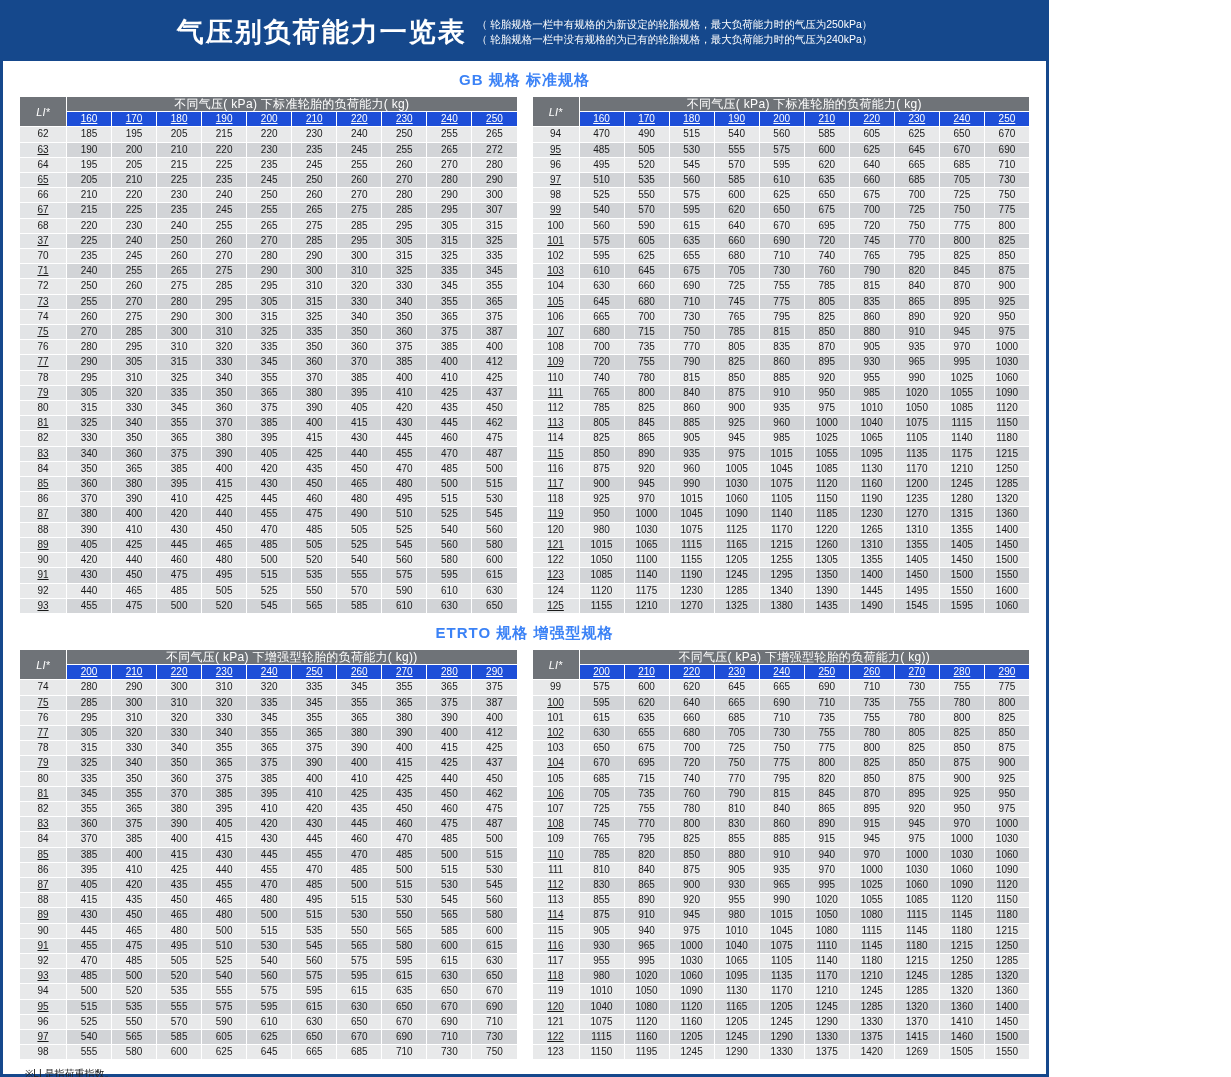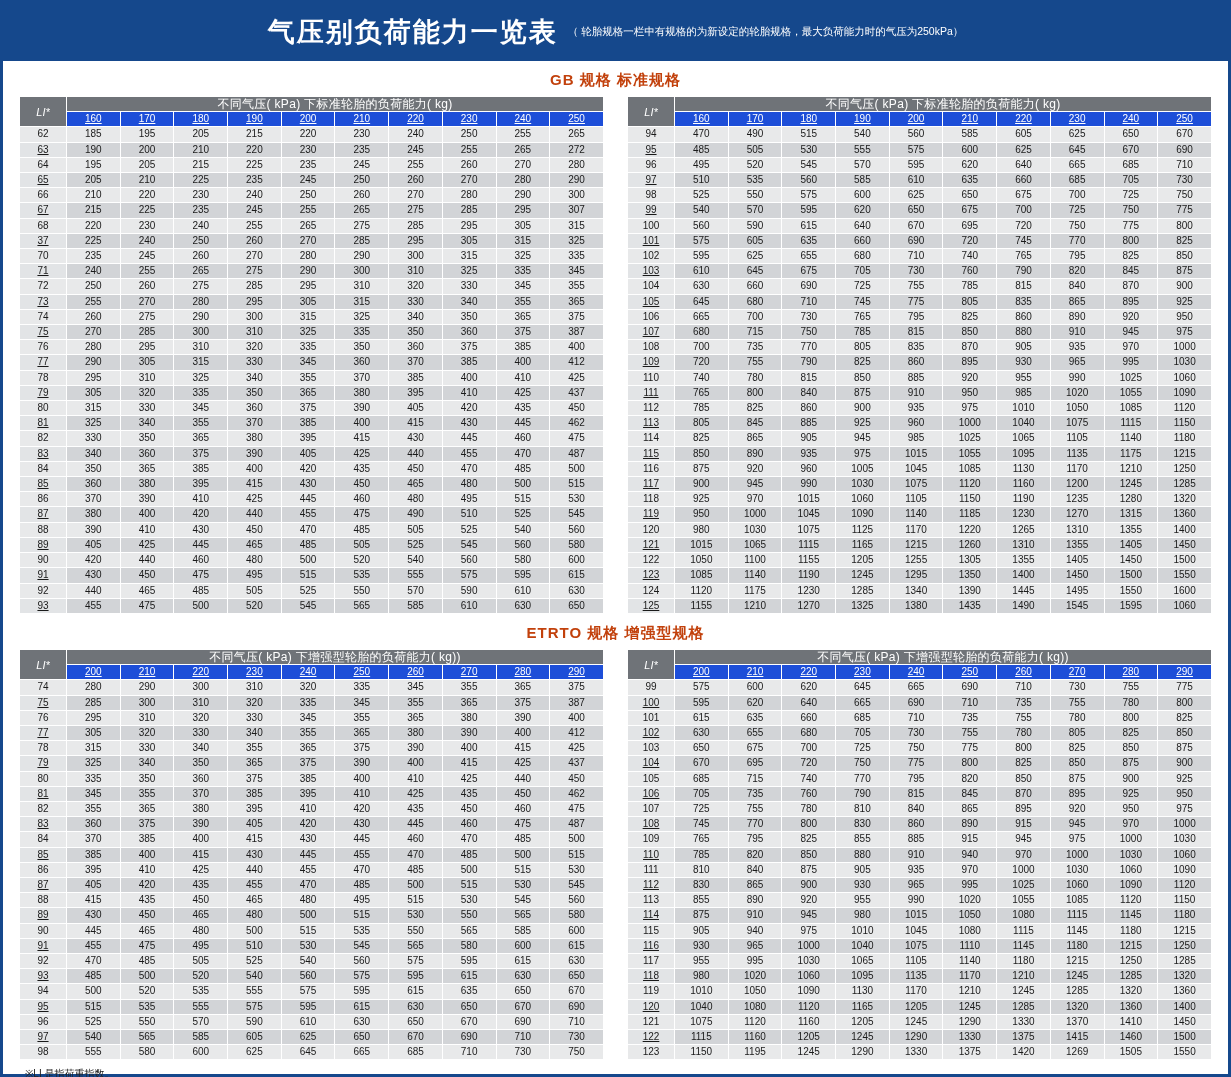--- a/index.html
+++ b/index.html
@@ -4,21 +4,21 @@
 <style>
   html,body{margin:0;padding:0;}
   body{
     width:1231px;height:1077px;
     background:#ffffff;
     font-family:"Liberation Sans", sans-serif;
     color:#222;
     overflow:hidden;
   }
   .page{
-    position:relative;width:1231px;height:1077px;
+    position:relative;width:1049px;height:1077px;
     box-sizing:border-box;
     border:3px solid #15488c;
     background:#fff;
   }
   
   .banner{
     background:#15488c;
     color:#fff;
     height:58px;
     display:flex;
@@ -36,21 +36,21 @@
     font-size:10.5px;
     line-height:1.45;
     white-space:nowrap;
   }
   .banner-notes div{display:block;}
   
   .section-title{
     text-align:center;
     font-size:15px;
     font-weight:bold;
-    color:#c2410c;
+    color:#3b82f6;
     margin:10px 0 6px 0;
     letter-spacing:1px;
   }
   .tables-row{
     display:flex;
     justify-content:space-between;
     padding:0 16px;
     box-sizing:border-box;
     gap:14px;
   }
@@ -109,20 +109,21 @@
 </style>
 </head>
 <body>
 
 <div class="page">
 
   <div class="banner">
     <div class="banner-title">气压别负荷能力一览表</div>
     <div class="banner-notes">
       <div>（ 轮胎规格一栏中有规格的为新设定的轮胎规格，最大负荷能力时的气压为250kPa）</div>
+      <div>（ 轮胎规格一栏中没有规格的为已有的轮胎规格，最大负荷能力时的气压为240kPa）</div>
     </div>
   </div>
 
   <div class="section-title">GB 规格  标准规格</div>
   <div class="tables-row">
     <table class="load">
       <thead>
         <tr>
           <th class="hdr-li" rowspan="2">LI*</th>
           <th class="hdr-span" colspan="10">不同气压( kPa) 下标准轮胎的负荷能力( kg)</th>

